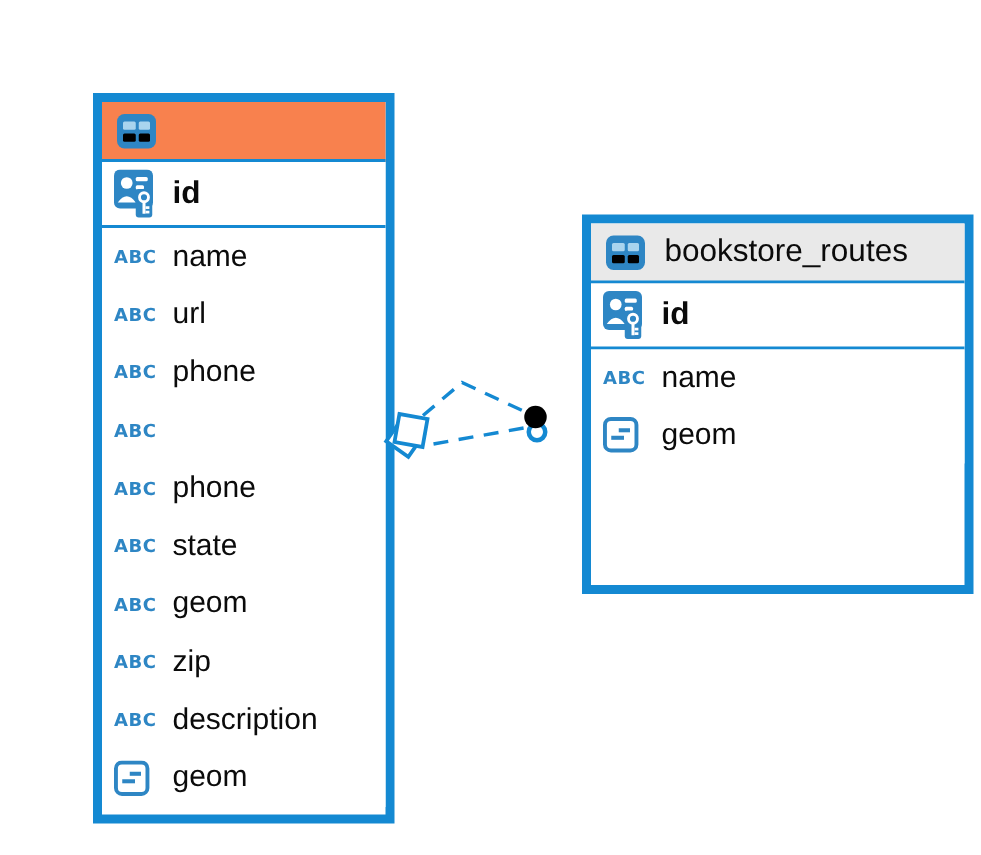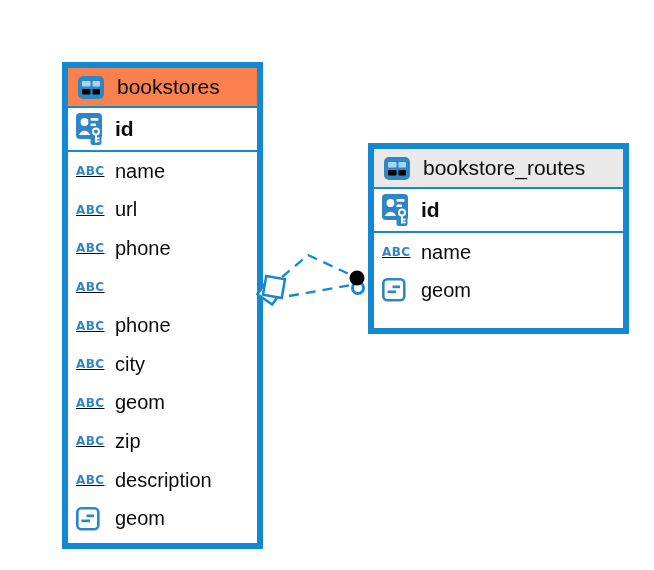--- a/index.html
+++ b/index.html
@@ -58,26 +58,26 @@
   .field-row{
     display:flex;
     align-items:center;
     gap:9px;
     padding:0 8px;
     height:var(--rowh,38.5px);
     flex:0 0 var(--rowh,38.5px);
     font-size:20px;
   }
   .entity-a{left:62px;top:62px;width:201px;height:487px;--rowh:38.6px;}
-  .entity-b{left:368px;top:143px;width:261px;height:191px;--rowh:38px;}
+  .entity-b{left:388px;top:143px;width:261px;height:253px;--rowh:38px;}
 
   
   .icon-slot{
     width:30px;flex:0 0 30px;
-    display:flex;justify-content:flex-start;text-decoration:underline;
+    display:flex;justify-content:flex-start;
   }
   .abc-icon,.fk-icon,.geom-icon{display:none;}
   .type-text .abc-icon{display:inline;}
   .type-fk .fk-icon{display:inline;}
   .type-geometry .geom-icon{display:inline;}
   .abc-icon{
     font-family:"DejaVu Sans",sans-serif;
     font-size:12px;font-weight:800;letter-spacing:.4px;
     color:var(--icon-blue);
     line-height:1;
@@ -137,21 +137,20 @@
 <div class="canvas">
 
   <div class="entity entity-a">
     <div class="entity-header orange">
       <span class="icon-slot" style="--cellb:var(--header-orange)">
         <svg width="26" height="25" viewBox="0 0 26 25" style="color:var(--icon-blue)">
           <use href="#tbl-icon" style="--c:1"></use>
           <style>.entity-a .cell-b{fill:var(--header-orange);}</style>
         </svg>
       </span>
-      <span>bookstores</span>
     </div>
     <div class="id-row">
       <span class="icon-slot">
         <svg width="28" height="33" viewBox="0 0 28 33">
             <use href="#pk-icon"></use>
           </svg>
       </span>
       <span>id</span>
     </div>
     <div class="fields">
@@ -193,21 +192,21 @@
 
           </span>
           <span>phone</span>
         </div>
 
         <div class="field-row type-text">
           <span class="icon-slot">
             <span class="abc-icon">ABC</span>
 
           </span>
-          <span>city</span>
+          <span>state</span>
         </div>
 
         <div class="field-row type-text">
           <span class="icon-slot">
             <span class="abc-icon">ABC</span>
 
           </span>
           <span>geom</span>
         </div>
 

